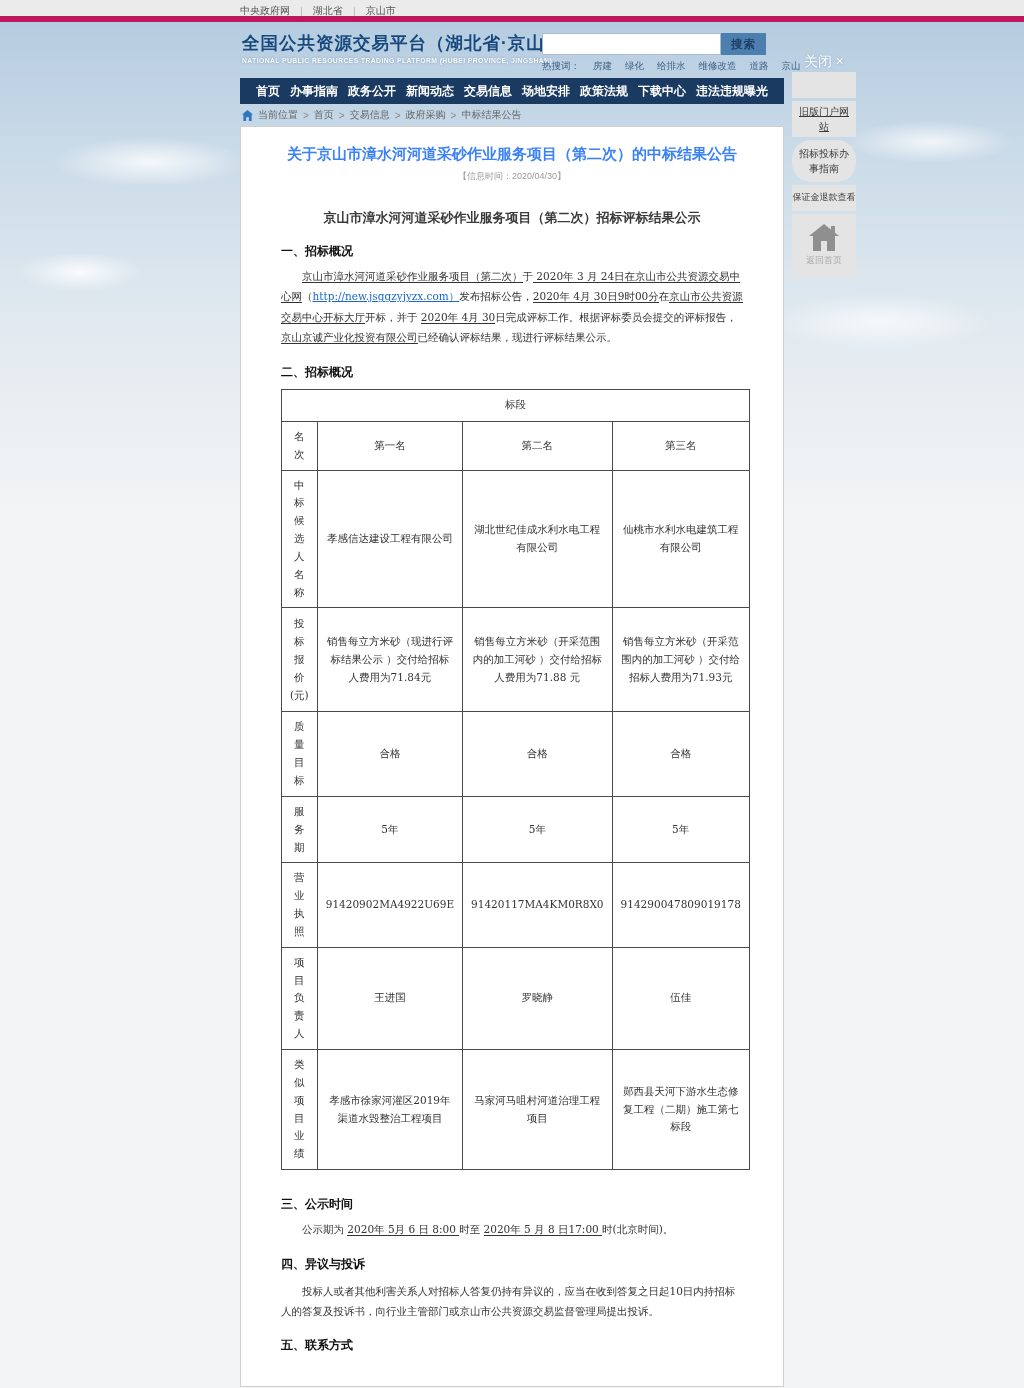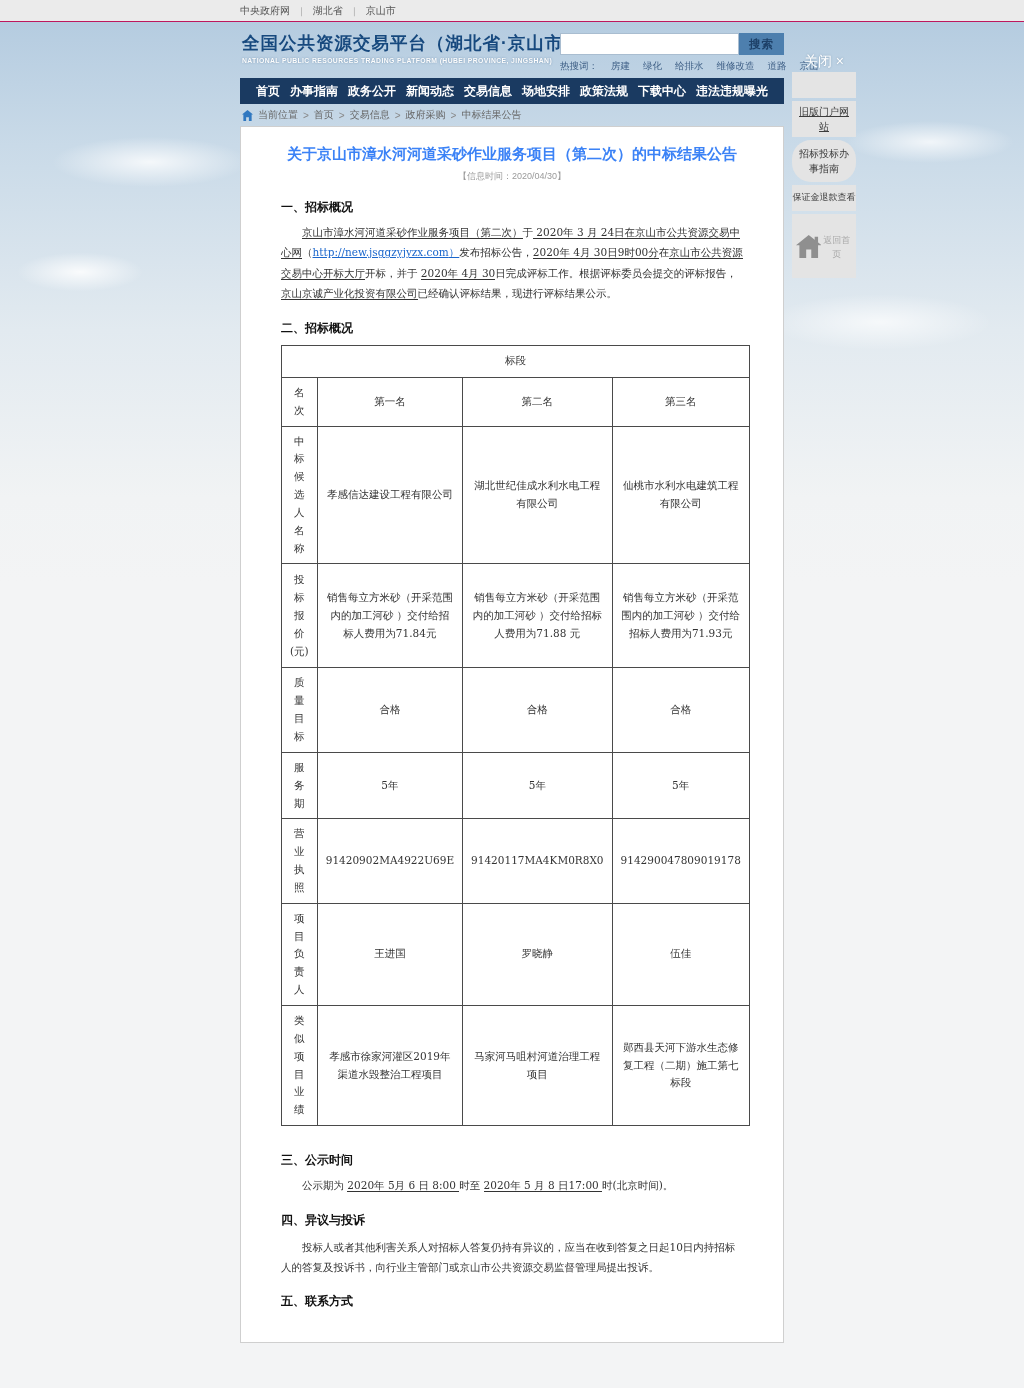--- a/index.html
+++ b/index.html
@@ -15,33 +15,33 @@
     background:
       radial-gradient(90px 28px at 80px 250px, rgba(255,255,255,.85), rgba(255,255,255,0) 70%),
       radial-gradient(140px 36px at 150px 140px, rgba(255,255,255,.8), rgba(255,255,255,0) 70%),
       radial-gradient(120px 30px at 930px 120px, rgba(255,255,255,.75), rgba(255,255,255,0) 70%),
       radial-gradient(160px 40px at 880px 300px, rgba(255,255,255,.7), rgba(255,255,255,0) 70%),
       linear-gradient(180deg,#b5cce0 0%, #c9dae8 22%, #e2eaf0 55%, #f1f3f4 85%, #f3f4f5 100%);
   }
   
   .topbar {
     position:absolute; left:0; top:0; width:1024px; height:22px;
-    background:#ebebeb; border-bottom:1px solid #be185d;
+    background:#ebebeb; border-bottom:6px solid #be185d;
     font-size:10px; color:#555; line-height:22px; padding-left:240px;
   }
   .topbar a { color:#555; text-decoration:none; cursor:pointer; }
   .topbar .sep { color:#999; margin:0 7px; font-size:9px; }
   
   .col { position:absolute; left:240px; top:22px; width:544px; }
   .hdr { position:relative; height:56px; }
   .logo { position:absolute; left:2px; top:9px; }
   .logo-cn { font-size:17.5px; font-weight:bold; color:#17497e; letter-spacing:1px; }
   .logo-en { font-size:6.8px; font-weight:bold; color:#fdfdfd; letter-spacing:.4px; margin-top:2px;
              text-shadow:0 0 2px rgba(60,100,140,.55); }
-  .search-wrap { position:absolute; right:0; top:11px; width:224px; }
+  .search-wrap { position:absolute; right:18px; top:11px; width:224px; }
   .search-row { display:flex; }
   .search-input { width:179px; height:22px; border:1px solid #a9bdd0; background:#fff; outline:none; padding:0 5px; font-size:11px; }
   .search-btn { width:45px; height:22px; background:#4d7fae; color:#1d4068; font-weight:bold;
                 font-size:11.5px; border:none; cursor:pointer; letter-spacing:1px; }
   .hotwords { margin-top:5px; font-size:9.5px; color:#3d5e85; white-space:nowrap; }
   .hotwords .hw { margin-left:13px; cursor:pointer; color:#3d5e85; text-decoration:none; }
   
   .nav { height:26px; background:#1a3a61; display:flex; align-items:center;
          justify-content:space-between; padding:0 16px; }
   .nav .nav-item { color:#fff; font-size:12px; font-weight:bold; cursor:pointer; white-space:nowrap; }
@@ -74,21 +74,21 @@
   .cw0 { width:22%; } .cw1 { width:26%; } .cw2 { width:26%; } .cw3 { width:26%; }
   
   .float-panel { position:absolute; left:792px; top:53px; width:64px; }
   .fp-close { text-align:center; color:#fff; font-size:14px; height:16px; line-height:16px;
               cursor:pointer; text-shadow:0 0 2px rgba(120,150,175,.9); }
   .fp-box { background:#e4e4e4; color:#3c3c3c; font-size:10px; text-align:center;
             margin-top:3px; display:flex; align-items:center; justify-content:center;
             line-height:1.5; cursor:pointer; padding:0 4px; }
   .fp-spacer { height:26px; cursor:default; }
   .fp1 { height:36px;text-decoration:underline; } .fp2 { height:42px;border-radius:19px; } .fp3 { height:26px; font-size:9px; white-space:nowrap; }
-  .fp-home { height:64px; flex-direction:row; }
+  .fp-home { height:64px; flex-direction:column; }
   .fp-home .fp-home-label { color:#ababab; font-size:9px; margin-top:3px; }
 </style>
 </head>
 <body>
 
 <div class="sky"></div>
 
 <div class="topbar">
   <a>中央政府网</a><span class="sep">｜</span><a>湖北省</a><span class="sep">｜</span><a>京山市</a>
 </div>
@@ -134,20 +134,21 @@
     <span class="crumb-link">交易信息</span>
     <span class="bc-sep">&gt;</span>
     <span class="crumb-link">政府采购</span>
     <span class="bc-sep">&gt;</span>
     <span class="crumb-link">中标结果公告</span>
   </div>
 
   <div class="content">
     <div class="art-title">关于京山市漳水河河道采砂作业服务项目（第二次）的中标结果公告</div>
     <div class="art-time">【信息时间：2020/04/30】</div>
+    <div class="art-sub">京山市漳水河河道采砂作业服务项目（第二次）招标评标结果公示</div>
 
     <div class="sec-h">一、招标概况</div>
     <p class="para"><span class="u">京山市漳水河河道采砂作业服务项目（第二次）</span><span>于</span><span class="u"> 2020年 3 月 24日在京山市公共资源交易中心网</span><span>（</span><a class="lnk">http://new.jsggzyjyzx.com</a><span class="lnk">）</span><span>发布招标公告，</span><span class="u">2020年 4月 30日9时00分</span><span>在</span><span class="u">京山市公共资源交易中心开标大厅</span><span>开标，并于 </span><span class="u">2020年 4月 30</span><span>日完成评标工作。根据评标委员会提交的评标报告，</span><span class="u">京山京诚产业化投资有限公司</span><span>已经确认评标结果，现进行评标结果公示。</span></p>
 
     <div class="sec-h">二、招标概况</div>
     <table class="result">
       <tbody>
         <tr class="tr0">
             <td colspan="4">标段</td>
           </tr>
@@ -158,21 +159,21 @@
           <td class="cw3">第三名</td>
         </tr>
         <tr class="tr2">
           <td>中标候选人名称</td>
           <td>孝感信达建设工程有限公司</td>
           <td>湖北世纪佳成水利水电工程有限公司</td>
           <td>仙桃市水利水电建筑工程有限公司</td>
         </tr>
         <tr class="tr3">
           <td>投标报价(元)</td>
-          <td>销售每立方米砂（开采范围内的加工河砂 ）交付给招标人费用为71.84元</td>
+          <td>销售每立方米砂（现进行评标结果公示 ）交付给招标人费用为71.84元</td>
           <td>销售每立方米砂（开采范围内的加工河砂 ）交付给招标人费用为71.88 元</td>
           <td>销售每立方米砂（开采范围内的加工河砂 ）交付给招标人费用为71.93元</td>
         </tr>
         <tr class="tr4">
           <td>质量目标</td>
           <td>合格</td>
           <td>合格</td>
           <td>合格</td>
         </tr>
         <tr class="tr5">

